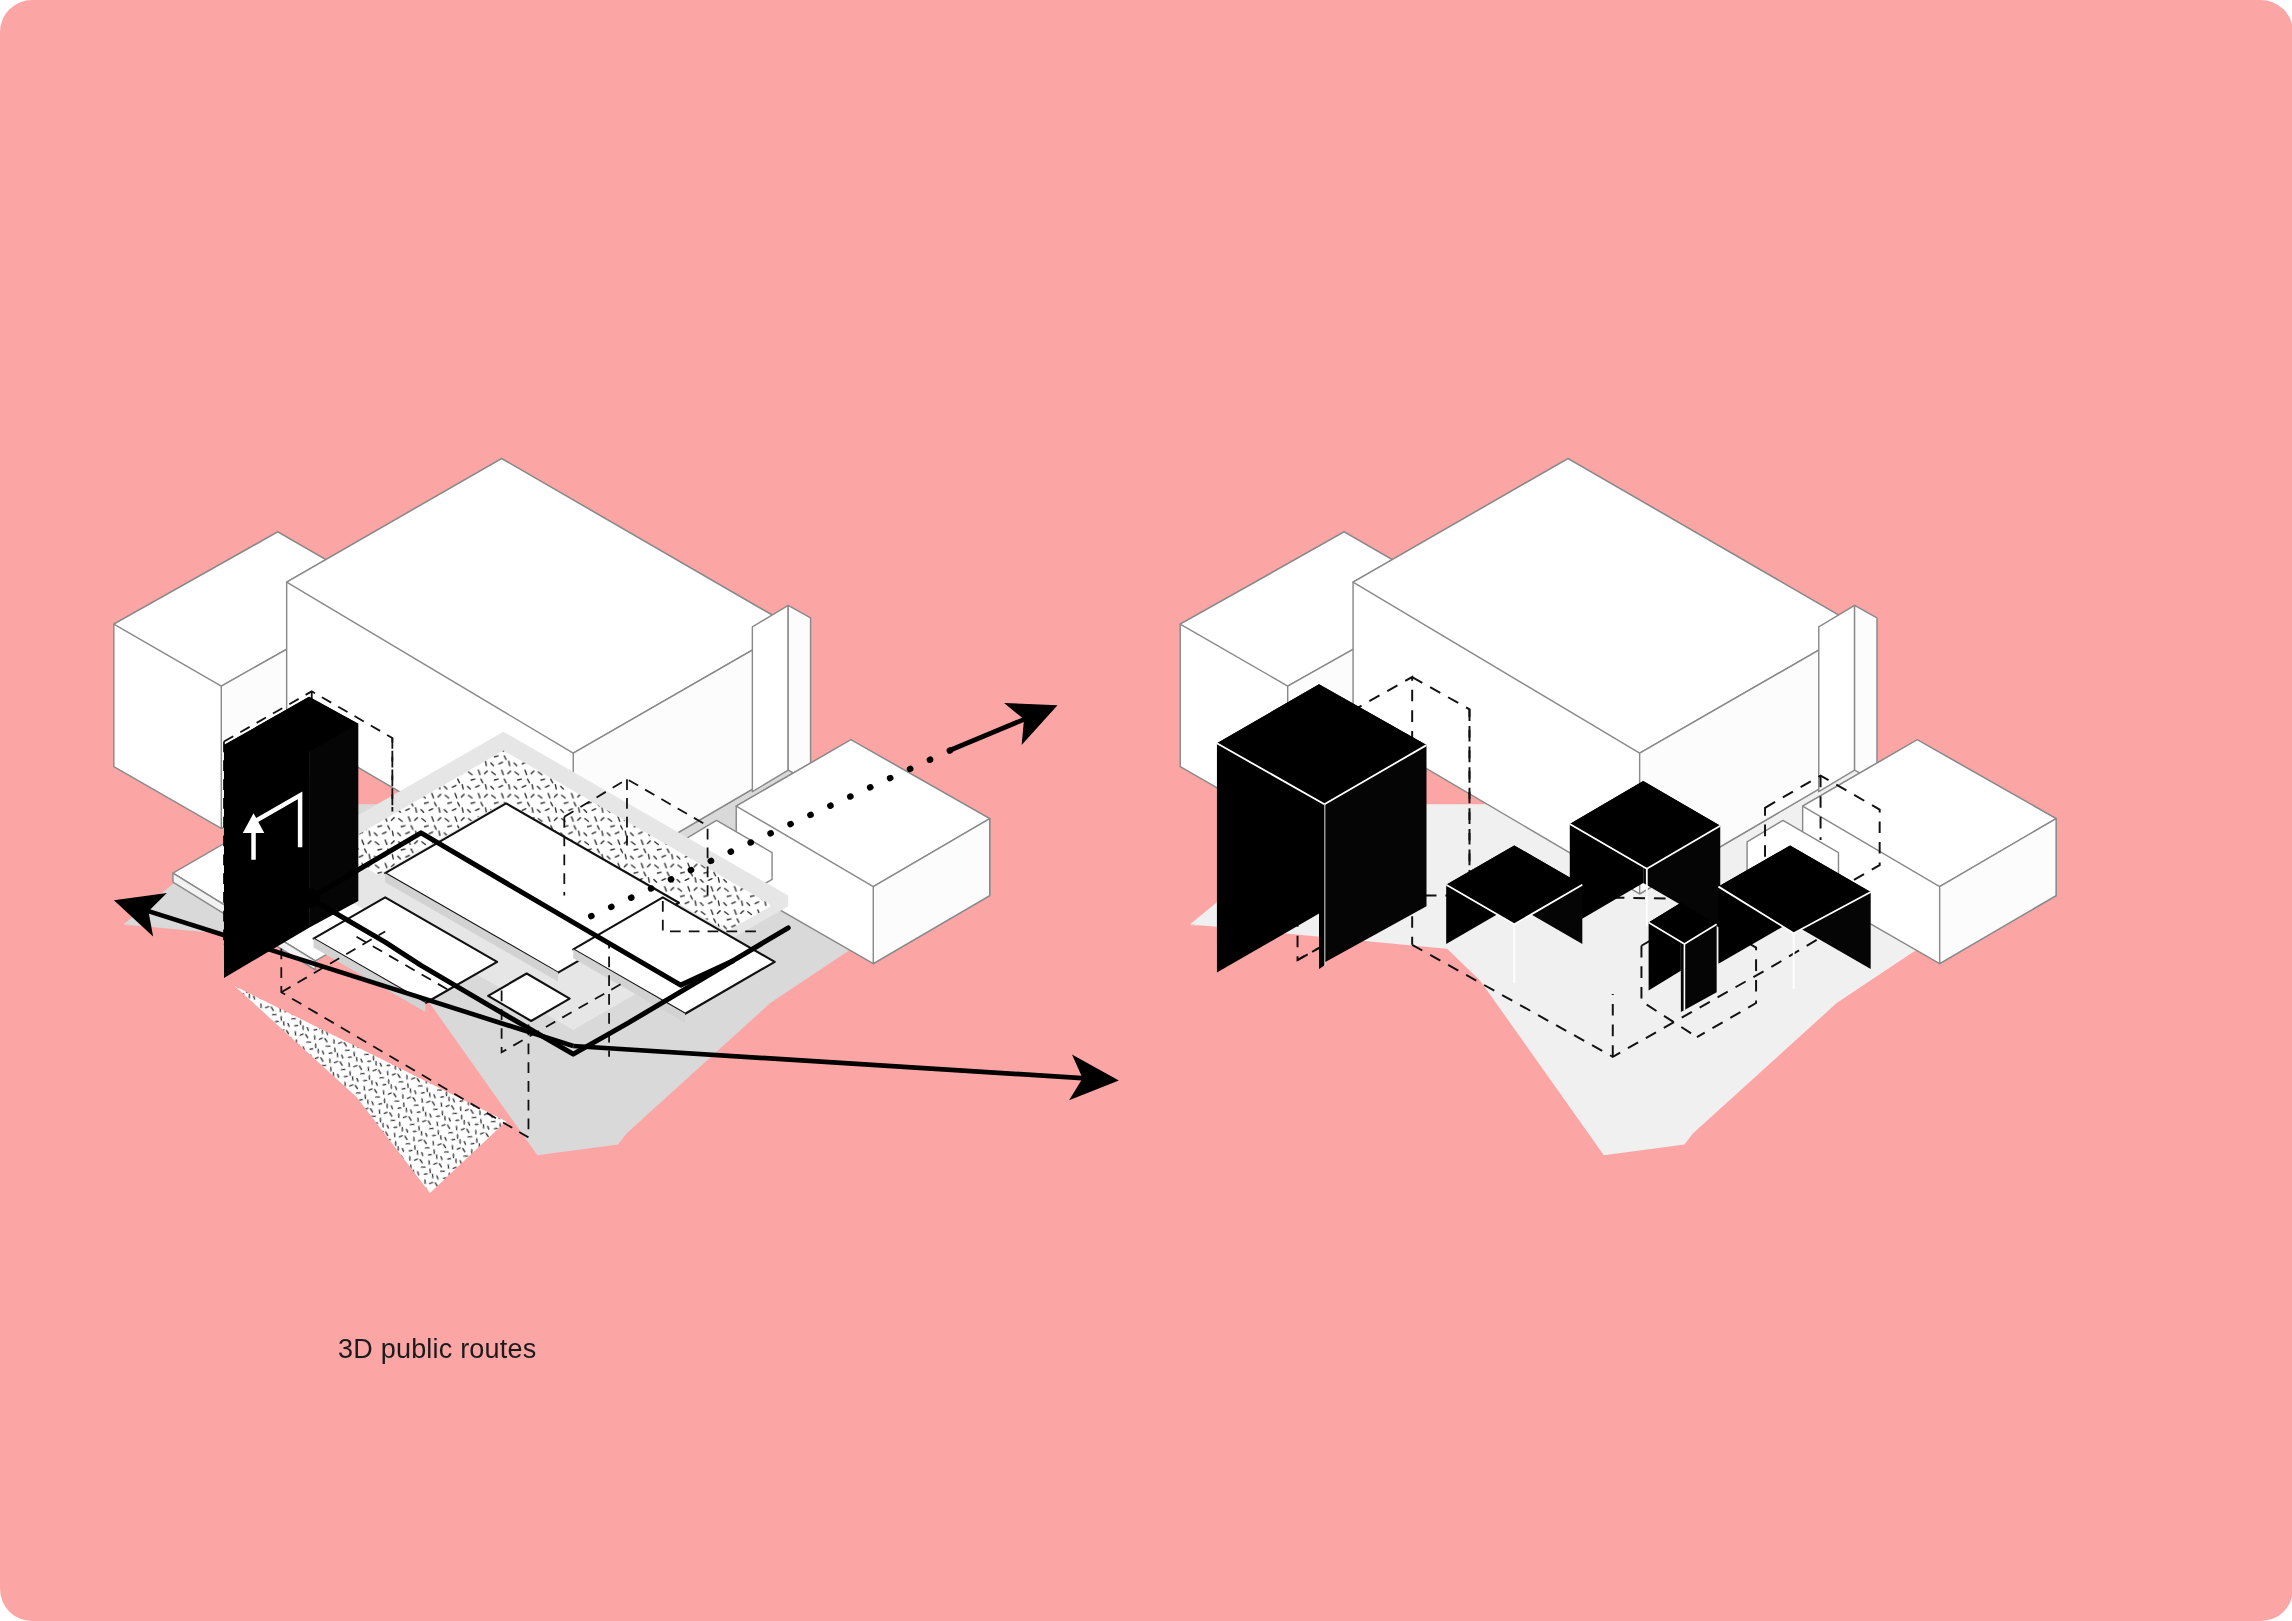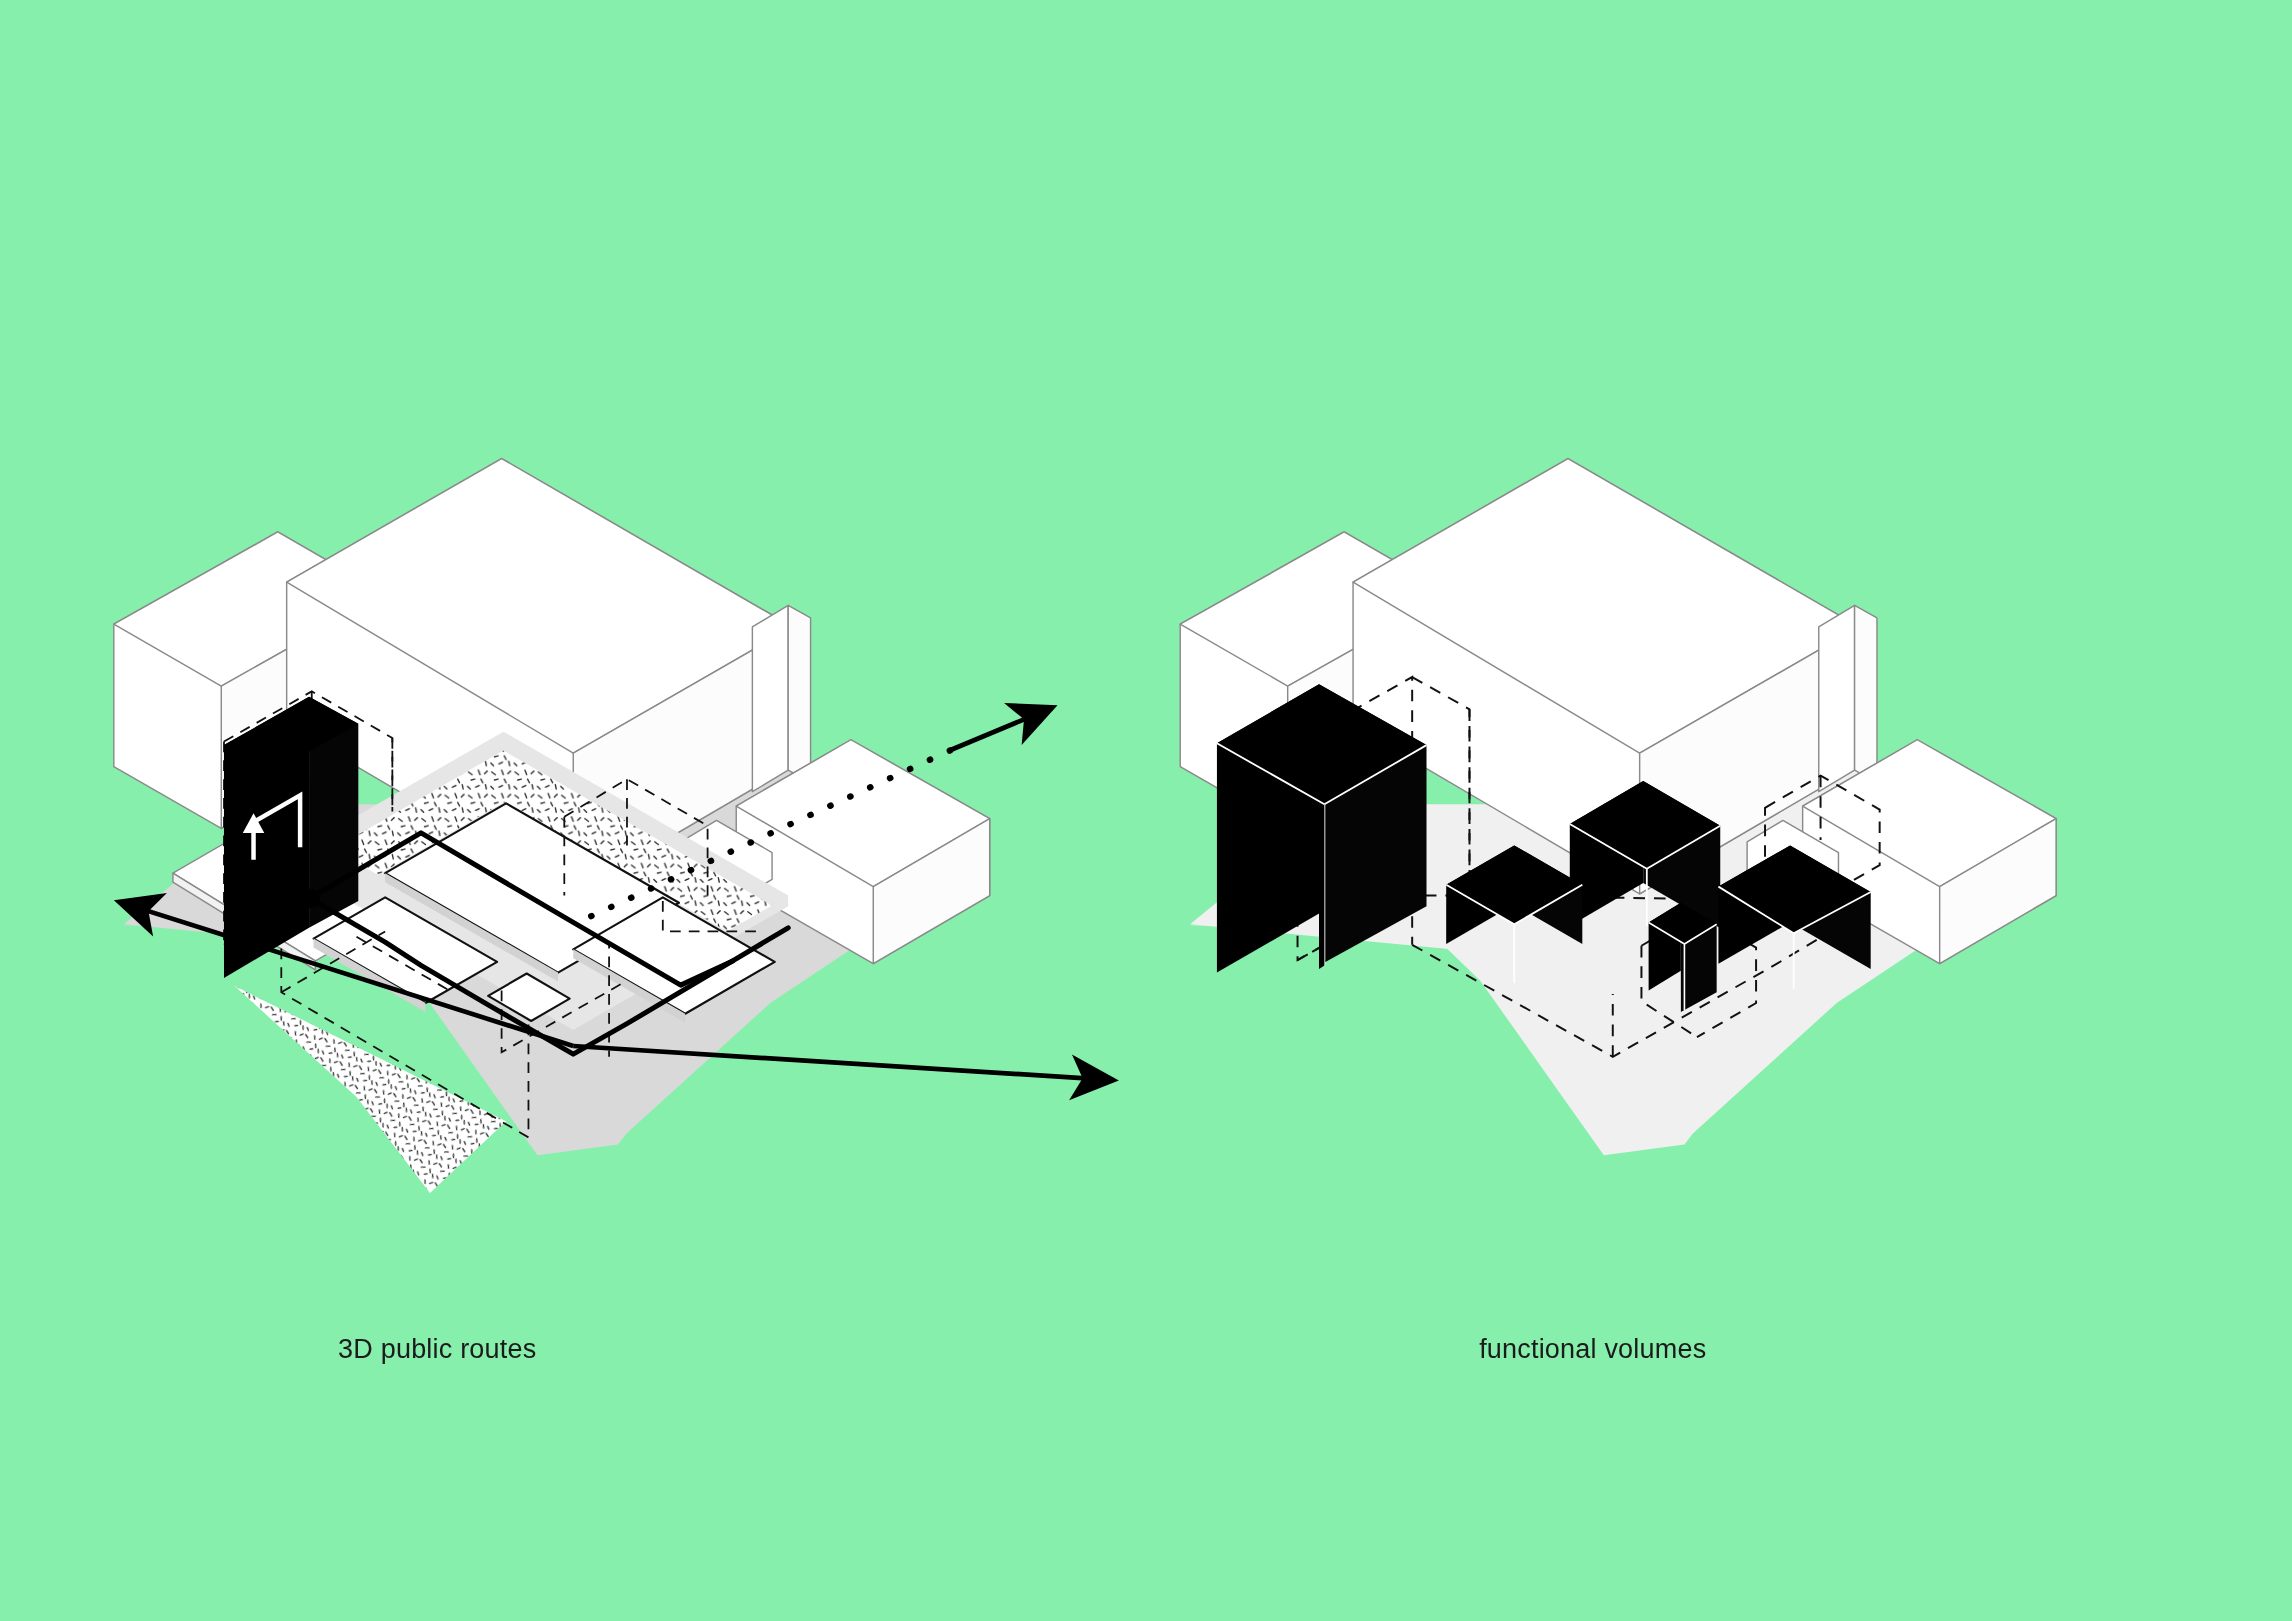--- a/index.html
+++ b/index.html
@@ -3,21 +3,21 @@
 <meta charset="utf-8">
 <style>
   html,body{margin:0;padding:0;background:#ffffff;}
   body{
     width:2293px;height:1621px;
     font-family:"Liberation Sans","DejaVu Sans",sans-serif;
     background:#ffffff;
     overflow:hidden;
     position:relative;
   }
-  .sheet{position:absolute;inset:0;background:#86efac;}
+  .sheet{position:absolute;inset:0;background:#fca5a5;border-radius:32px;}
   .panels{position:absolute;inset:0;display:flex;}
   .panel{position:relative;width:50%;height:100%;}
   .diagram{position:absolute;left:0;top:0;width:100%;height:100%;}
   .diagram svg{display:block;width:100%;height:100%;}
   .caption{
     position:absolute;
     left:0;width:100%;
     top:1334px;
     text-align:center;
     font-size:27px;
@@ -291,18 +291,17 @@
               <path d="M560,1030 L596,1008 L636,1032 L600,1054 Z" fill="#000000"></path>
               <g stroke="#ffffff" stroke-width="1.8" fill="none">
                 <path d="M560,1030 L600,1054 L600,1128"></path>
                 <path d="M600,1054 L636,1032"></path>
               </g>
             </g>
 
           </g>
         </svg>
       </div>
-      <div class="caption">functional volumes</div>
     </div>
 
   </div>
 </div>
 
 
 </body></html>

